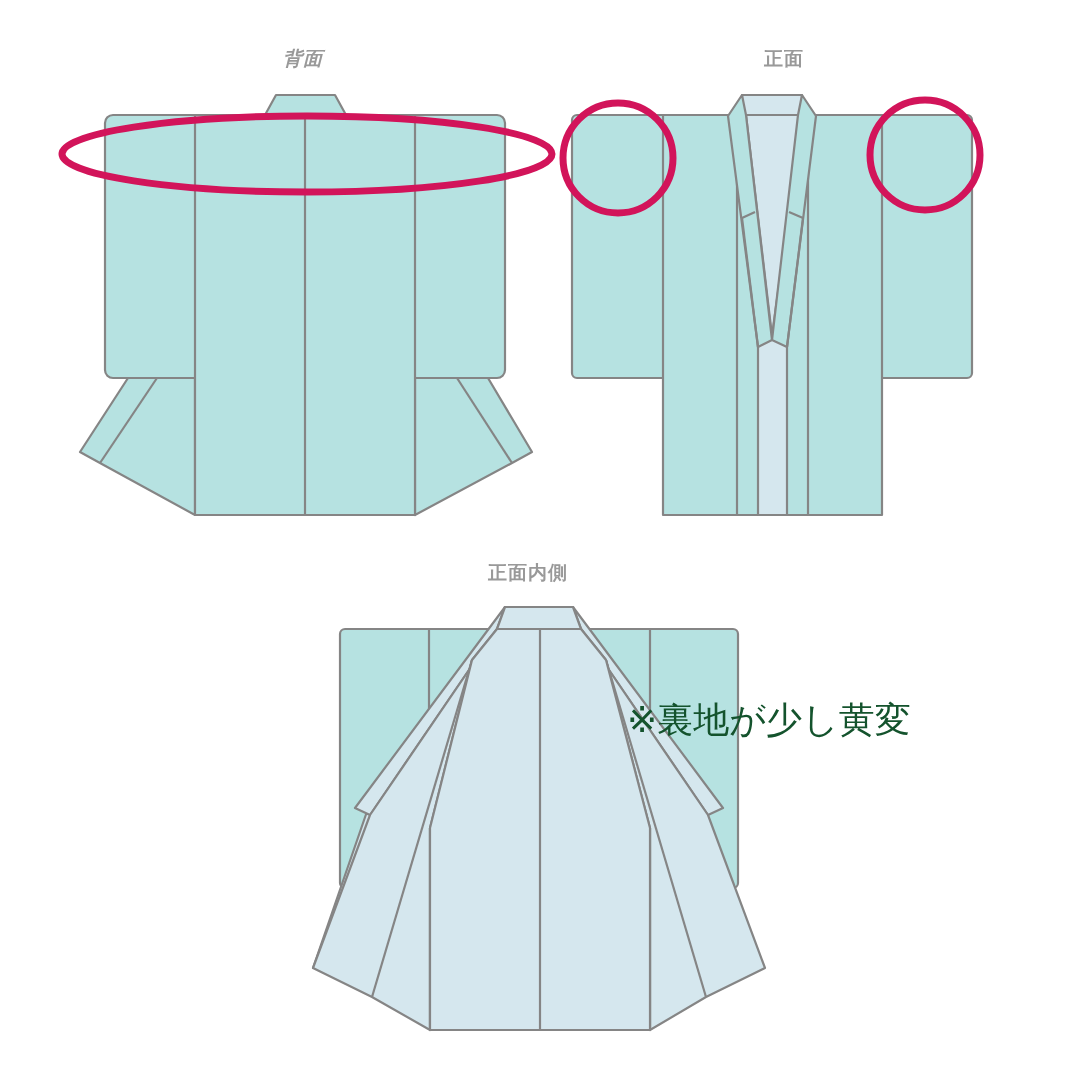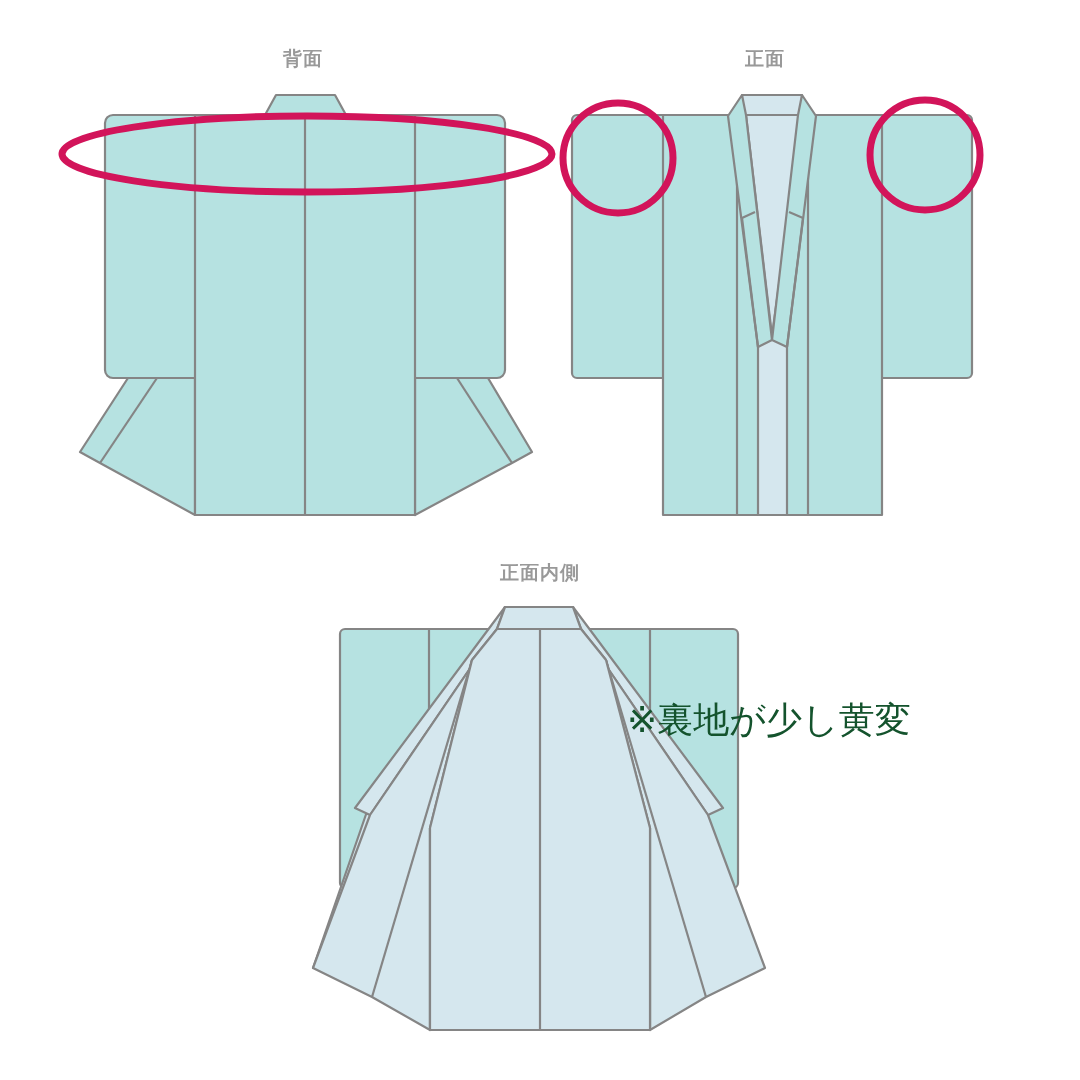--- a/index.html
+++ b/index.html
@@ -8,23 +8,23 @@
     .note { position: absolute; font-family: "DejaVu Sans", sans-serif; color: #14532d; font-size: 36px; white-space: nowrap; }
     svg { position: absolute; left: 0; top: 0; }
     .f1 { fill: #b6e2e1; stroke: #858585; stroke-width: 2.2; stroke-linejoin: round; }
     .f2 { fill: #d5e7ee; stroke: #858585; stroke-width: 2.2; stroke-linejoin: round; }
     .ln { fill: none; stroke: #858585; stroke-width: 2.2; }
     .mark { fill: none; stroke: #d2145a; stroke-width: 7; }
   </style>
 </head>
 <body>
 
-<div class="label" style="left:303px; top:46px;">背面</div>
-<div class="label" style="left:765px; top:46px;">正面</div>
-<div class="label" style="left:540px; top:560px;">正面内側</div>
+<div class="label" style="left:303px; top:46px;font-style:italic;">背面</div>
+<div class="label" style="left:784px; top:46px;">正面</div>
+<div class="label" style="left:528px; top:560px;">正面内側</div>
 
 <svg width="1080" height="1080" viewBox="0 0 1080 1080">
 
   <g>
 
     <polygon class="f1" points="265,115 276,95 335,95 346,115"></polygon>
 
     <polygon class="f1" points="128,378 195,378 195,515 100,463 80,452"></polygon>
     <line class="ln" x1="157" y1="378" x2="100" y2="463"></line>
     <polygon class="f1" points="415,378 488,378 532,452 512,463 415,515"></polygon>

